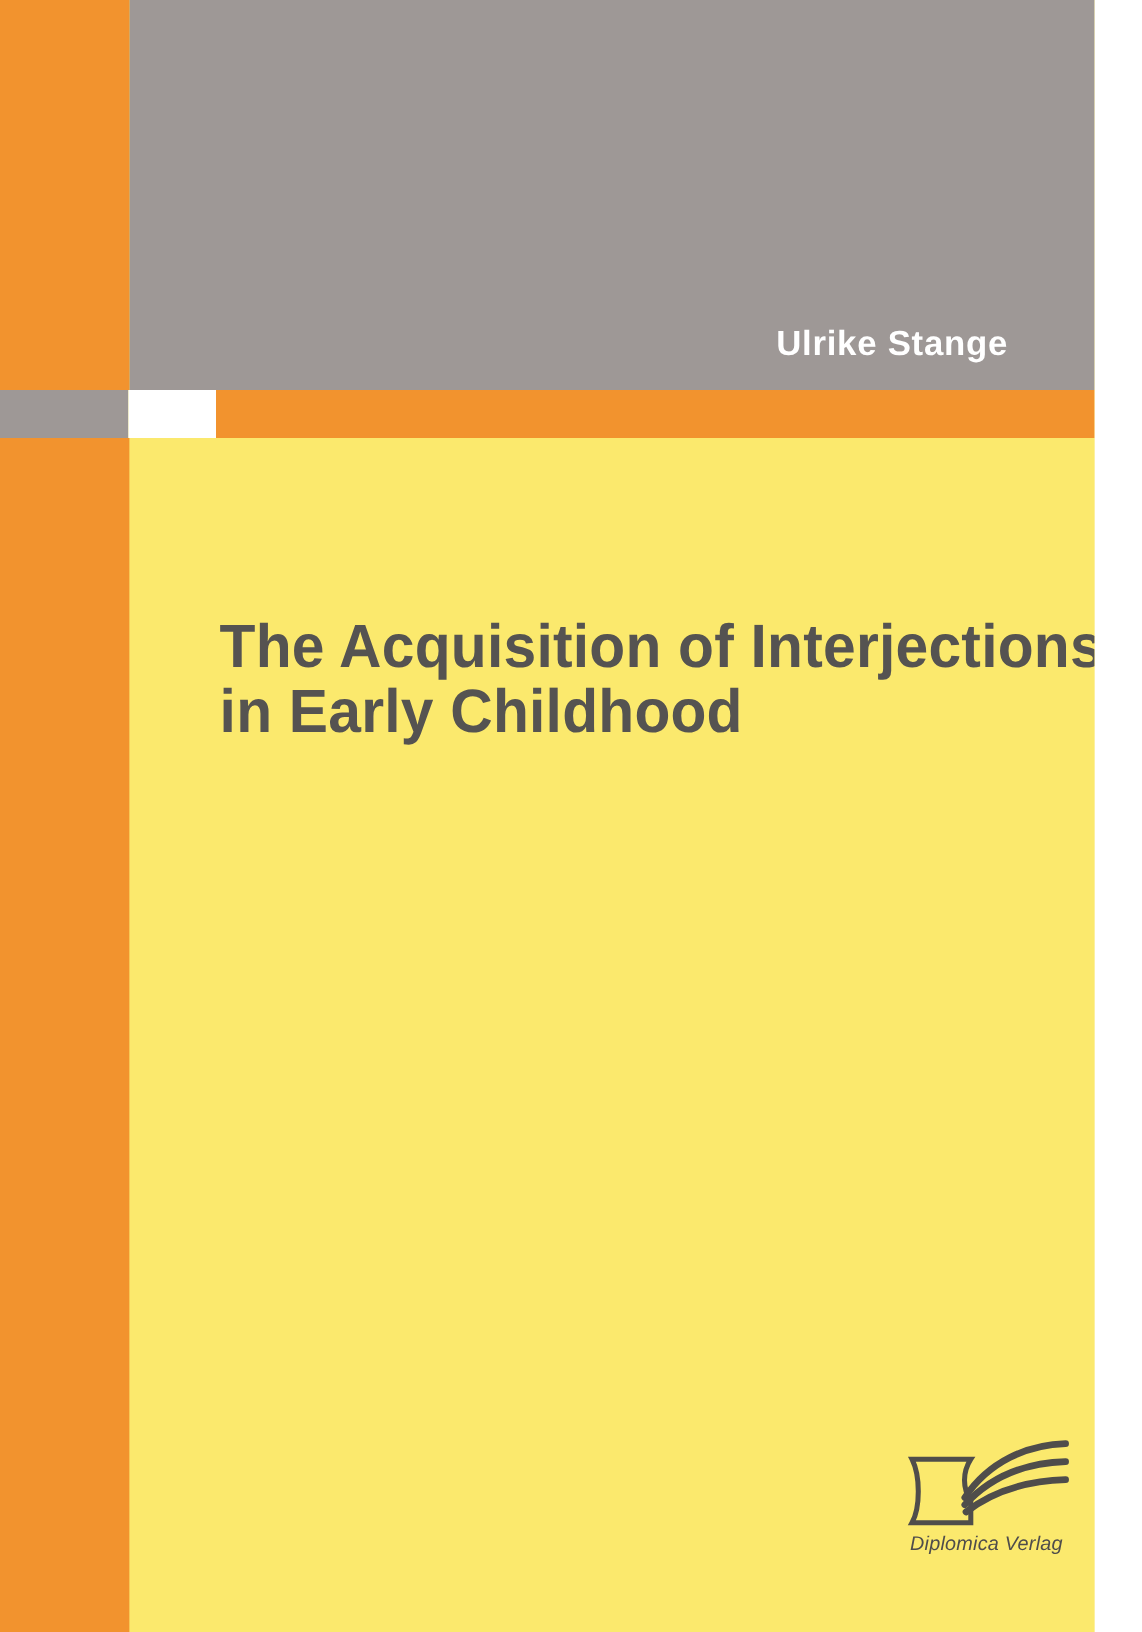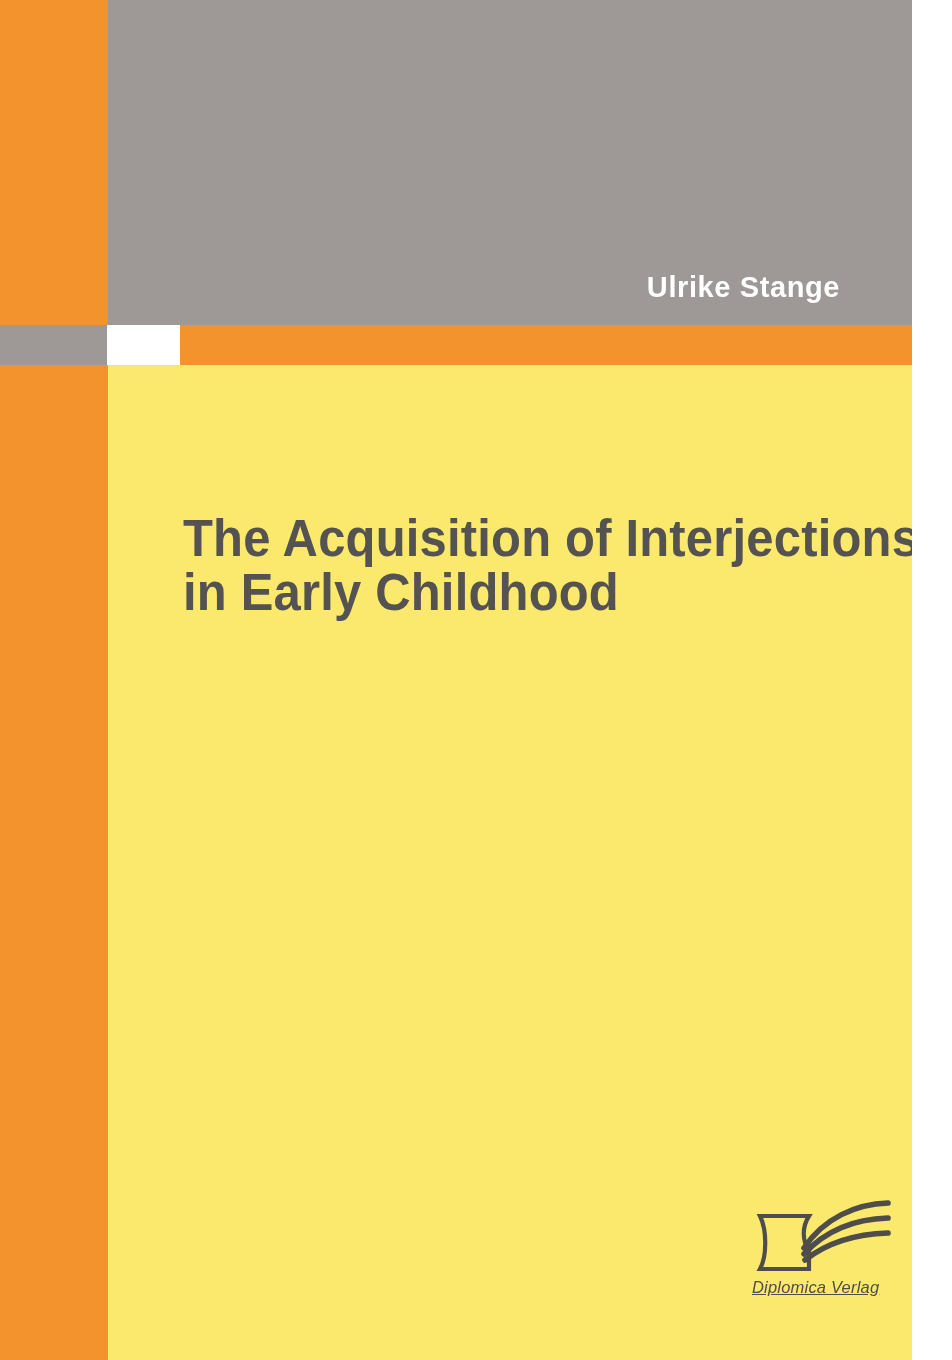--- a/index.html
+++ b/index.html
@@ -99,28 +99,27 @@
     position: absolute;
     left: 752px;
     top: 1196px;
     width: 140px;
     height: 108px;
   }
   #logo-mark { display: block; }
   #logo-text {
     display: block;
     margin-top: 2px;
-    text-align: left;
+    text-align: center;
     color: #4F4D4B;
     font-size: 16.5px;
     font-style: italic;
     font-weight: normal;
     letter-spacing: 0.2px;
     white-space: nowrap;
-    text-decoration: underline;
   }
 </style>
 </head>
 <body>
 
 <div id="cover">
 
   <div class="blk" id="left-column-upper"></div>
   <div class="blk" id="gray-header"></div>
 

